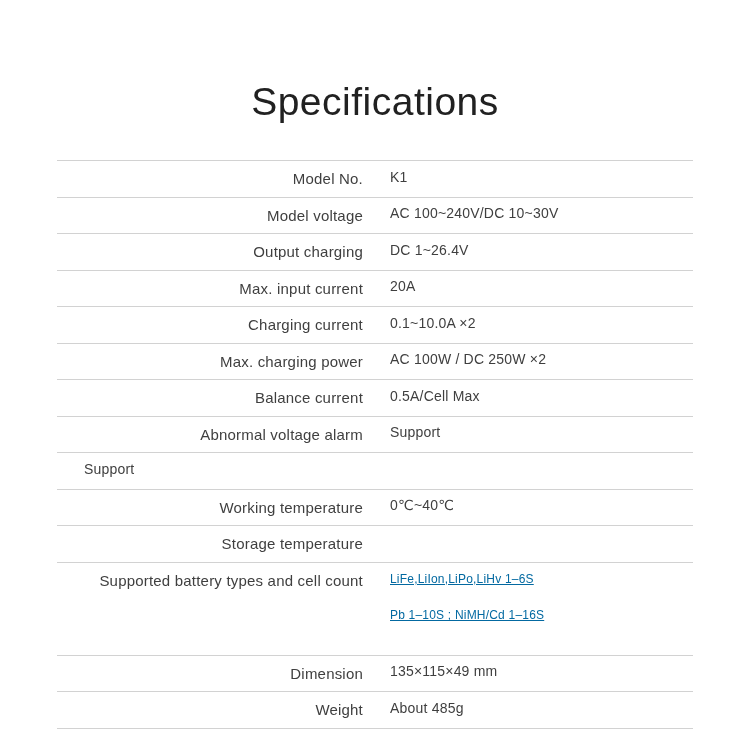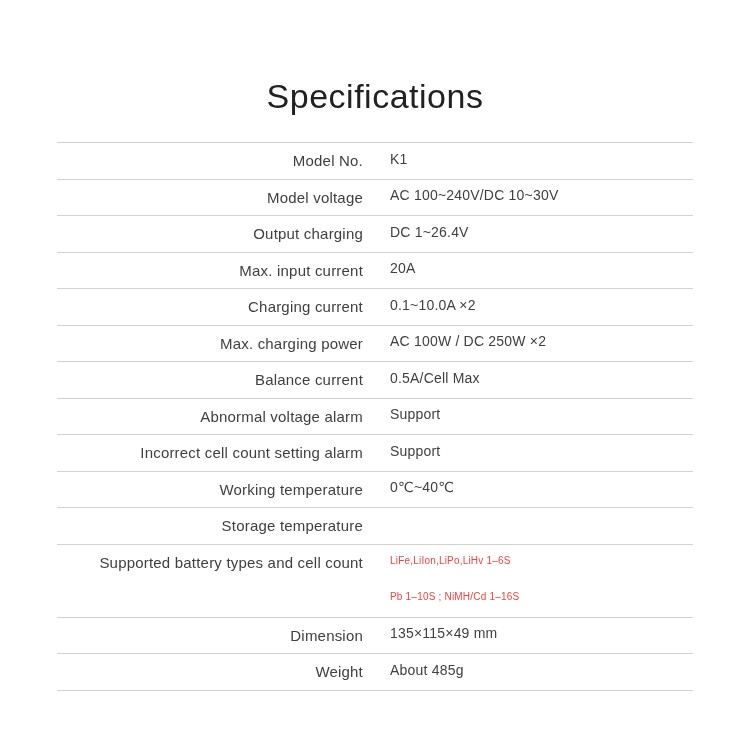--- a/index.html
+++ b/index.html
@@ -14,41 +14,41 @@
     background: #ffffff;
     overflow: hidden;
     font-family: "Liberation Sans", "DejaVu Sans", sans-serif;
   }
   .title {
     position: absolute;
     top: 54px;
     left: 0;
     width: 750px;
     text-align: center;
-    font-size: 34px;
+    font-size: 39px;
     font-weight: 500;
     letter-spacing: 0.5px;
     color: #212121;
   }
   .spec-table {
     position: absolute;
-    top: 142px;
+    top: 160px;
     left: 57px;
     width: 636px;
     border-bottom: 1px solid #d2d2d2;
   }
   .row {
     display: flex;
     box-sizing: border-box;
     height: 36.5px;
     border-top: 1px solid #d2d2d2;
     align-items: stretch;
   }
   .row.double {
-    height: 73px;
+    height: 93px;
   }
   .cell-label {
     width: 306px;
     display: flex;
     align-items: center;
     justify-content: flex-end;
     font-size: 15px;
     letter-spacing: 0.2px;
     color: #3f3f3f;
     white-space: nowrap;
@@ -72,26 +72,27 @@
   .value-col {
     flex: 1;
     padding-left: 27px;
     display: flex;
     flex-direction: column;
   }
   .value-line {
     height: 36.5px;
     display: flex;
     align-items: center;
-    font-size: 10px;
+    font-size: 12px;
     letter-spacing: 0.2px;
-    color: #ef4444;
+    color: #0369a1;
     white-space: nowrap;
     position: relative;
     top: -2px;
+    text-decoration: underline;
   }
 </style>
 </head>
 <body>
 
 <div class="page">
 
   <h1 class="title">Specifications</h1>
 
   <div class="spec-table">
@@ -130,21 +131,20 @@
       <div class="cell-label">Balance current</div>
       <div class="cell-value">0.5A/Cell Max</div>
     </div>
 
     <div class="row">
       <div class="cell-label">Abnormal voltage alarm</div>
       <div class="cell-value">Support</div>
     </div>
 
     <div class="row">
-      <div class="cell-label">Incorrect cell count setting alarm</div>
       <div class="cell-value">Support</div>
     </div>
 
     <div class="row">
       <div class="cell-label">Working temperature</div>
       <div class="cell-value">0℃~40℃</div>
     </div>
 
     <div class="row">
       <div class="cell-label">Storage temperature</div>

